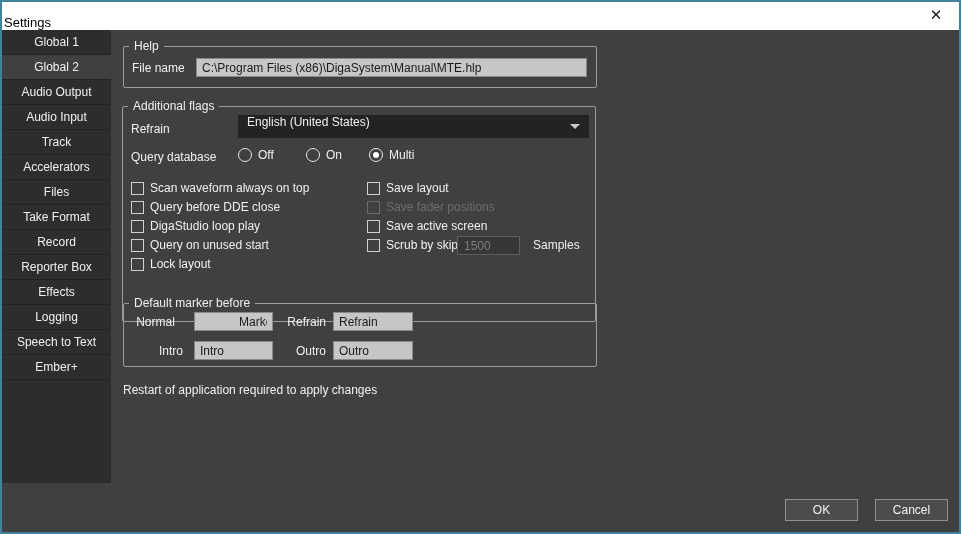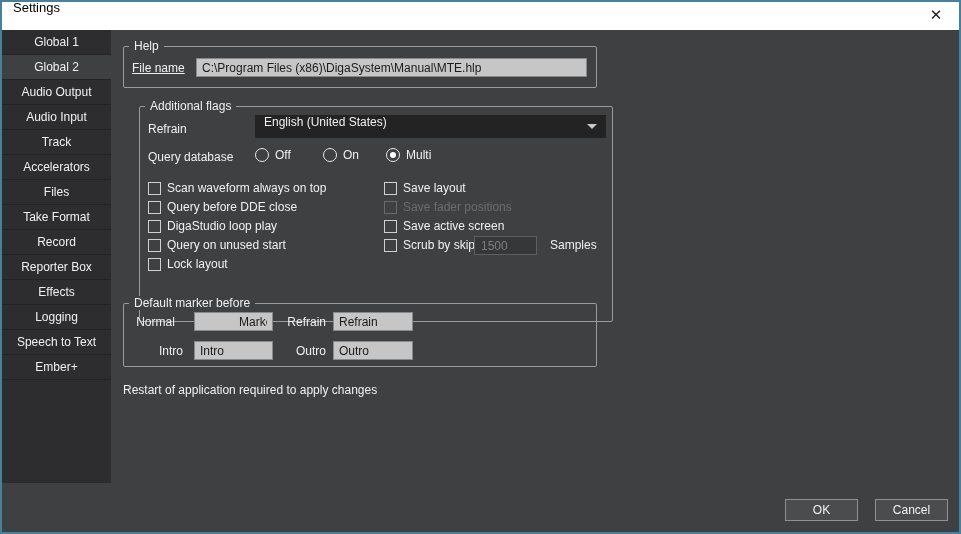--- a/index.html
+++ b/index.html
@@ -15,22 +15,22 @@
   }
   .window-border {
     position:absolute; inset:0;
     border:2px solid #44819c;
     z-index:50; pointer-events:none;
   }
   
   .titlebar {
     position:absolute; left:0; top:0; width:100%; height:30px;
     background:#ffffff; color:#000;
-    display:flex; align-items:flex-start;
-    padding-left:13px; font-size:13px;
+    display:flex; align-items:flex-end;
+    padding-left:4px; font-size:13px;
   }
   .close-btn {
     position:absolute; right:4px; top:0; width:42px; height:30px;
     display:flex; align-items:center; justify-content:center;
     color:#1a1a1a; font-size:15px; cursor:pointer;
   }
   
   .sidebar {
     position:absolute; left:2px; top:30px; width:109px; height:453px;
     background:#2d2d2f;
@@ -137,25 +137,25 @@
     <div class="sidebar-item">Record</div>
     <div class="sidebar-item">Reporter Box</div>
     <div class="sidebar-item">Effects</div>
     <div class="sidebar-item">Logging</div>
     <div class="sidebar-item">Speech to Text</div>
     <div class="sidebar-item">Ember+</div>
   </div>
 
   <div class="groupbox" style="left:123px; top:46px; width:474px; height:42px;">
     <span class="legend">Help</span>
-    <span class="lbl" style="left:8px; top:14px;text-decoration:underline;">File name</span>
+    <span class="lbl" style="left:8px; top:14px;">File name</span>
     <input class="input-light" style="left: 72px; top: 11px; width: 391px;" value="C:\Program Files (x86)\DigaSystem\Manual\MTE.hlp">
   </div>
 
-  <div class="groupbox" style="left:139px; top:106px; width:474px; height:216px;">
+  <div class="groupbox" style="left:122px; top:106px; width:474px; height:216px;">
     <span class="legend">Additional flags</span>
 
     <span class="lbl" style="left:8px; top:15px;">Refrain</span>
     <div class="dropdown" style="left:115px; top:8px; width:351px; height:23px;">
       <span>English (United States)</span>
       <span class="dropdown-arrow"></span>
     </div>
 
     <span class="lbl" style="left:8px; top:43px;">Query database</span>
     <div class="radio-row" style="left:115px; top:41px;">

